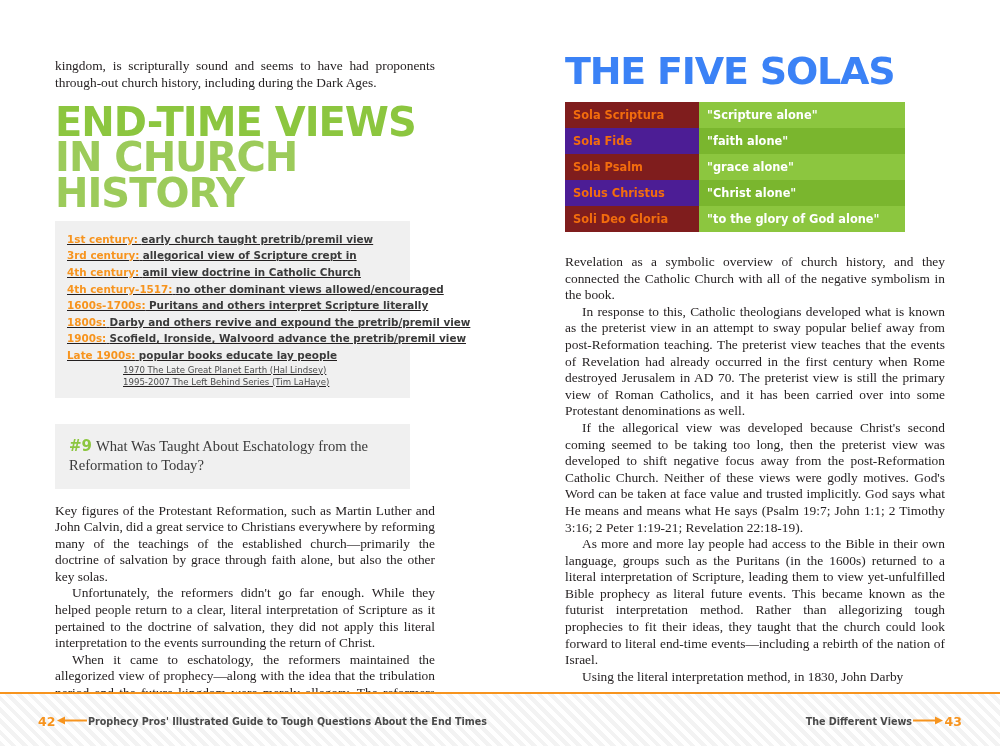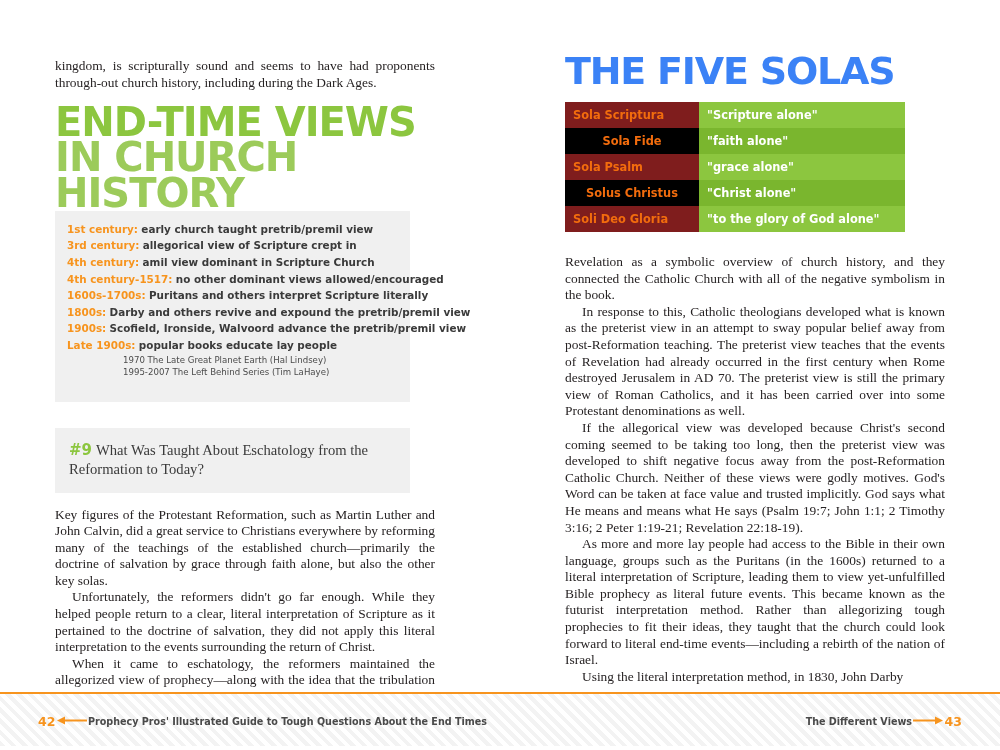--- a/index.html
+++ b/index.html
@@ -44,24 +44,26 @@
     font-weight: bold;
     color: #8cc63f;
     letter-spacing: -1px;
     line-height: 0.88;
     font-size: 40px;
     text-transform: uppercase;
   }
   .headline-green .line2 { color: #9ccb5a; }
 
   .etv-box {
+    margin-top: 10px;
     background: #f0f0f0;
     width: 355px;
-    padding: 10px 12px 24px 12px;
+    padding: 10px 12px 10px 12px;
     box-sizing: border-box;
+    text-decoration: underline;
   }
   .etv-row {
     font-family: "DejaVu Sans", sans-serif;
     font-size: 10.4px;
     line-height: 16.6px;
     color: #3b3b3b;
     white-space: nowrap;
   }
   .etv-row .era {
     color: #f7941e;
@@ -120,21 +122,21 @@
     height: 19px;
   }
   .solas-table td.name {
     width: 118px;
     color: #f26c0d;
   }
   .solas-table td.meaning {
     color: #ffffff;
   }
   .solas-table tr.r0 td.name { background: #7f1d1d; }
-  .solas-table tr.r1 td.name { background: #000000; text-align: center; }
+  .solas-table tr.r1 td.name { background: #4c1d95; }
   .solas-table tr.r0 td.meaning { background: #8cc63f; }
   .solas-table tr.r1 td.meaning { background: #7ab62e; }
 
   
   .footer {
     position: absolute;
     left: 0; bottom: 4px;
     width: 1000px;
     height: 52px;
   }
@@ -195,21 +197,21 @@
       <div class="etv-row">
         <span class="era">1st century:</span>
         <span class="txt">early church taught pretrib/premil view</span>
       </div>
       <div class="etv-row">
         <span class="era">3rd century:</span>
         <span class="txt">allegorical view of Scripture crept in</span>
       </div>
       <div class="etv-row">
         <span class="era">4th century:</span>
-        <span class="txt">amil view dominant in Scripture Church</span>
+        <span class="txt">amil view doctrine in Catholic Church</span>
       </div>
       <div class="etv-row">
         <span class="era">4th century-1517:</span>
         <span class="txt">no other dominant views allowed/encouraged</span>
       </div>
       <div class="etv-row">
         <span class="era">1600s-1700s:</span>
         <span class="txt">Puritans and others interpret Scripture literally</span>
       </div>
       <div class="etv-row">

